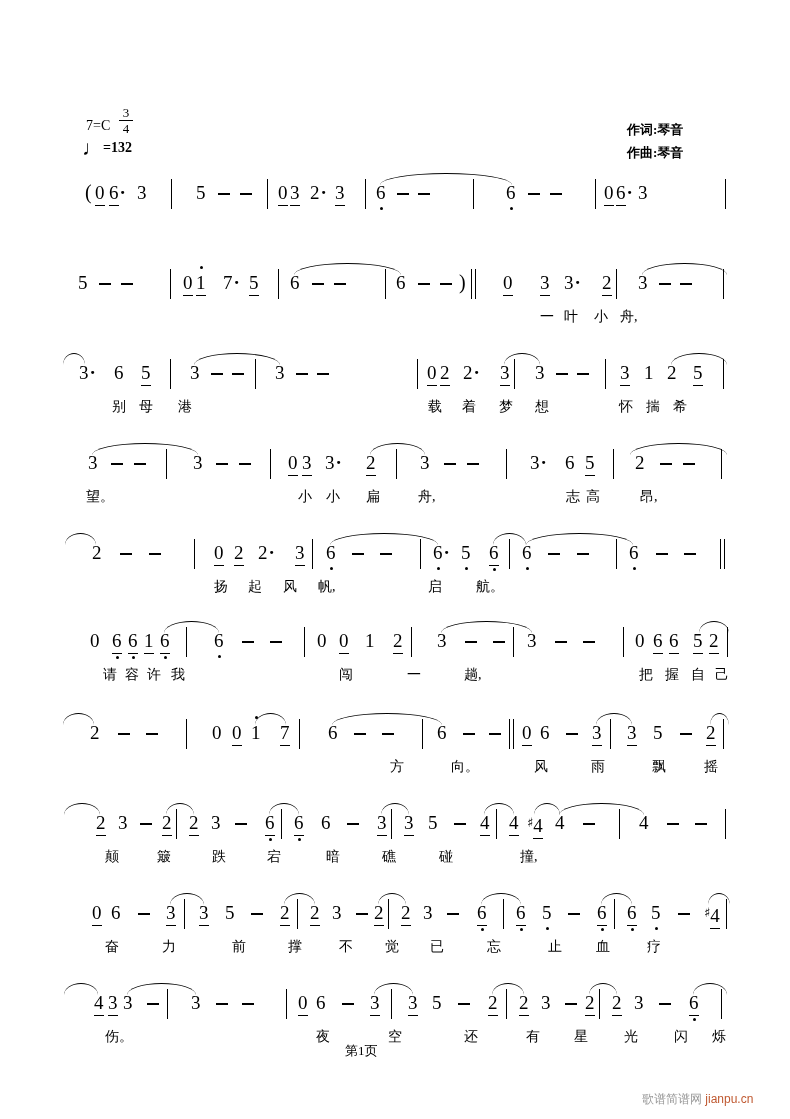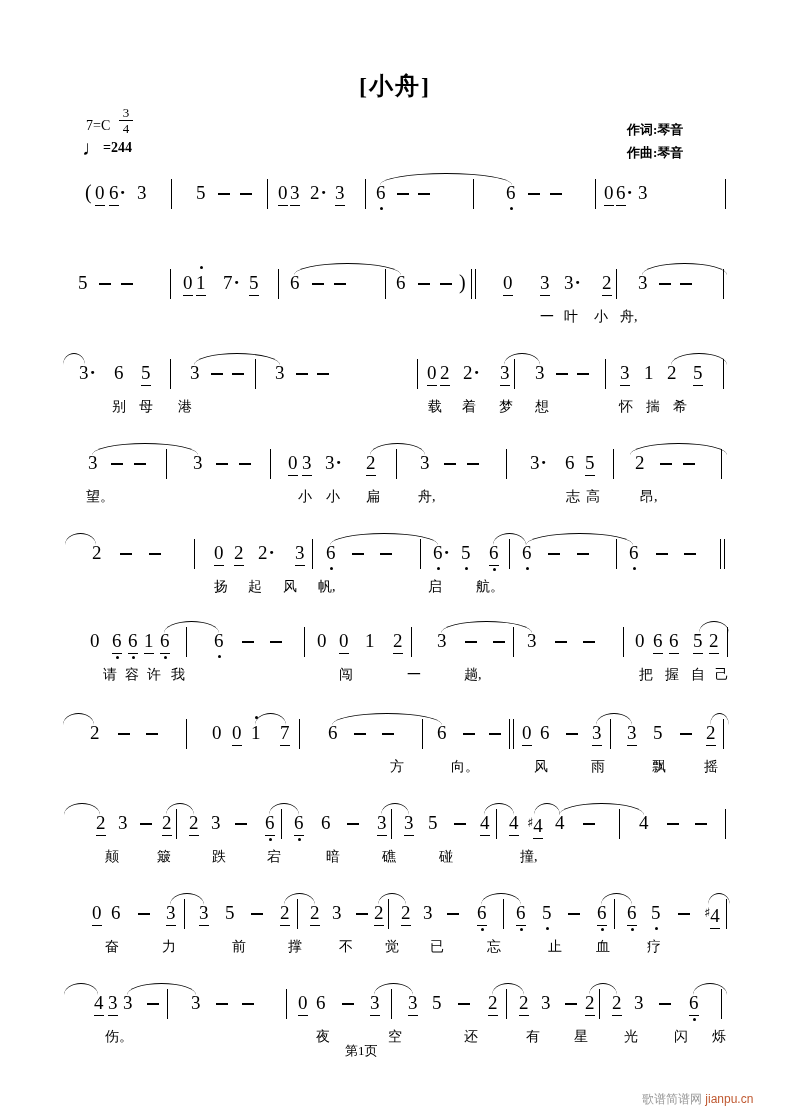--- a/index.html
+++ b/index.html
@@ -36,29 +36,28 @@
   #page-num{position:absolute;left:345px;top:1042px;font-size:13px;}
   #watermark{position:absolute;left:642px;top:1091px;font-size:12px;
              font-family:"Liberation Sans","DejaVu Sans",sans-serif;}
   #watermark .wm-site{color:#999999;}
   #watermark .wm-url{color:#c05a32;}
 </style>
 </head>
 <body>
 
 <div id="page">
-  <div id="title">[小舟]</div>
 
   <div id="key" class="meta">7=C</div>
   <div id="timesig" class="meta">
     <span class="fr-n">3</span>
     <span class="fr-d">4</span>
   </div>
   <div id="tempo" class="meta">
-    <span class="note-glyph">♩</span><span class="tempo-val">=244</span>
+    <span class="note-glyph">♩</span><span class="tempo-val">=132</span>
   </div>
 
   <div id="credit-lyrics" class="credit">作词:琴音</div>
   <div id="credit-music" class="credit">作曲:琴音</div>
 
   <div id="score">
       <div class="paren" style="left: 85px; top: 180px;">(</div>
       <div class="tok" style="left: 95px; top: 182px;"><span class="dg u">0</span></div>
       <div class="tok" style="left: 109px; top: 182px;"><span class="dg u">6</span><span class="da">·</span></div>
       <div class="tok" style="left: 137px; top: 182px;"><span class="dg">3</span></div>

